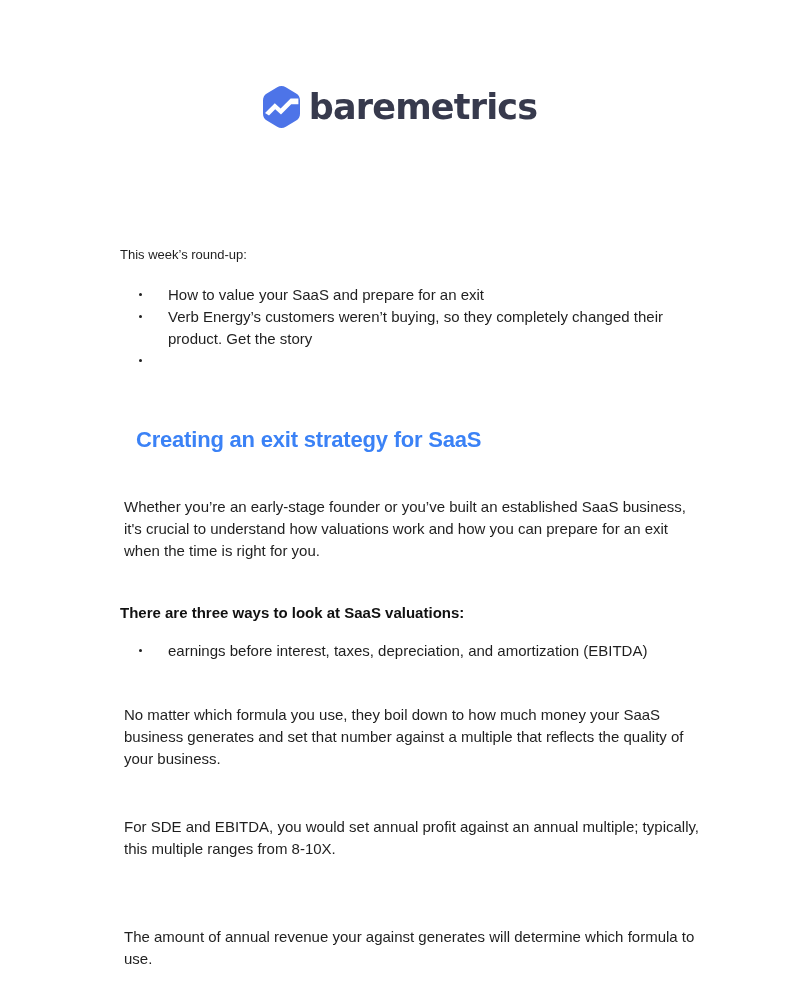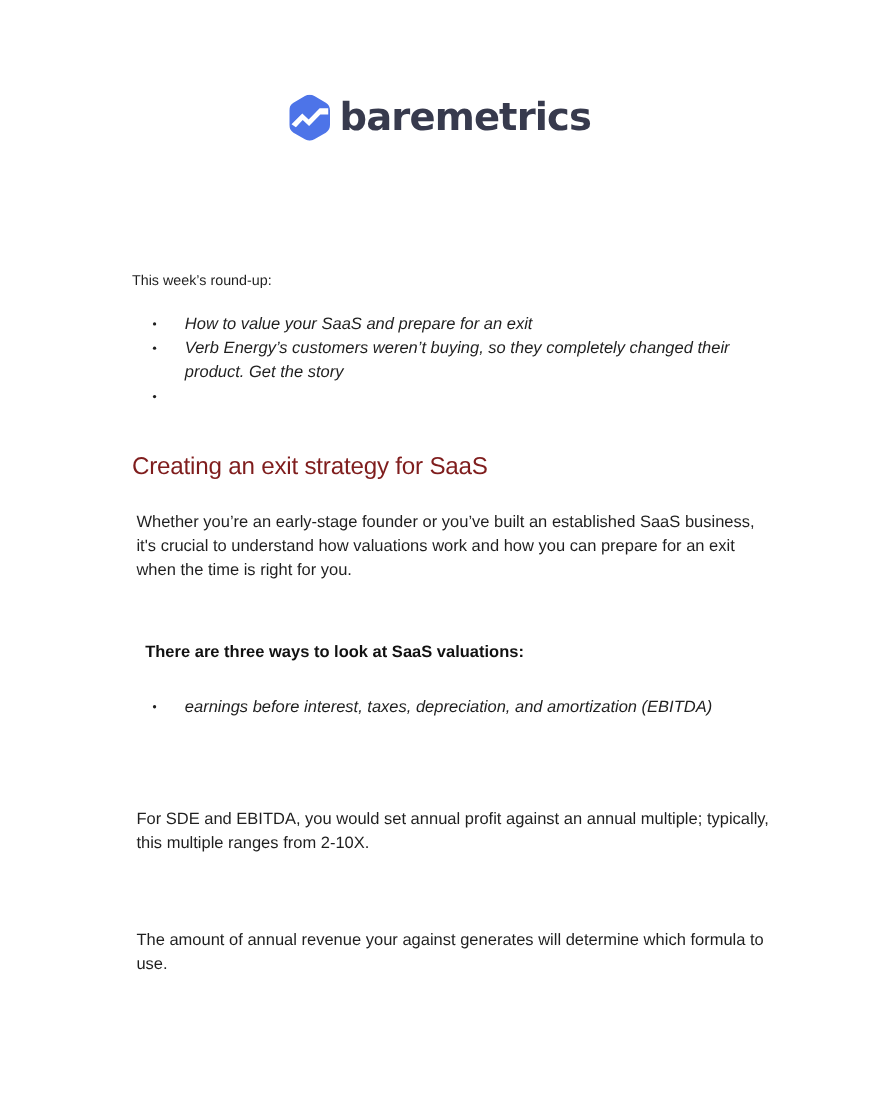--- a/index.html
+++ b/index.html
@@ -69,21 +69,20 @@
     font-size: 13px;
     line-height: 22px;
     color: #1f1f1f;
     margin: 0 0 18px 0;
   }
 
   ul.bullets {
     list-style: none;
     margin: 0;
     padding: 0;
-    font-style: italic;
   }
   ul.bullets li {
     position: relative;
     padding-left: 48px;
     font-size: 15px;
     line-height: 22px;
     color: #1f1f1f;
     margin: 0;
   }
   ul.bullets li .dot {
@@ -91,33 +90,33 @@
     left: 19px;
     top: 9px;
     width: 3px;
     height: 3px;
     background: #1f1f1f;
     border-radius: 50%;
   }
 
   h1.section-title {
     font-size: 22px;
-    font-weight: 400;
+    font-weight: 700;
     line-height: 28px;
-    color: #7f1d1d;
-    margin: 0;
+    color: #3b82f6;
+    margin: 16px;
     letter-spacing: -0.2px;
   }
 
   .lead-in {
     font-size: 15px;
     line-height: 22px;
     font-weight: 700;
     color: #111111;
-    margin: 12px;
+    margin: 0;
   }
 
   
   .gap-title   { height: 60px; }
   .gap-after-title { height: 22px; }
   .gap-leadin  { height: 36px; }
   .gap-leadin-list { height: 16px; }
   .gap-list-para { height: 38px; }
   .gap-para-big  { height: 38px; }
   .gap-para-sm   { height: 20px; }
@@ -173,24 +172,25 @@
 
     <ul class="bullets">
       <li>
         <span class="dot"></span>
         <span>earnings before interest, taxes, depreciation, and amortization (EBITDA)</span>
       </li>
     </ul>
 
     <div class="gap-list-para"></div>
 
+    <p class="para">No matter which formula you use, they boil down to how much money your SaaS business generates and set that number against a multiple that reflects the quality of your business.</p>
 
     <div class="gap-para-big"></div>
 
-    <p class="para">For SDE and EBITDA, you would set annual profit against an annual multiple; typically, this multiple ranges from 2-10X.</p>
+    <p class="para">For SDE and EBITDA, you would set annual profit against an annual multiple; typically, this multiple ranges from 8-10X.</p>
 
     <div class="gap-para-big"></div>
 
 
     <div class="gap-para-sm"></div>
 
     <p class="para">The amount of annual revenue your against generates will determine which formula to use.</p>
 
   </div>
 </div>

